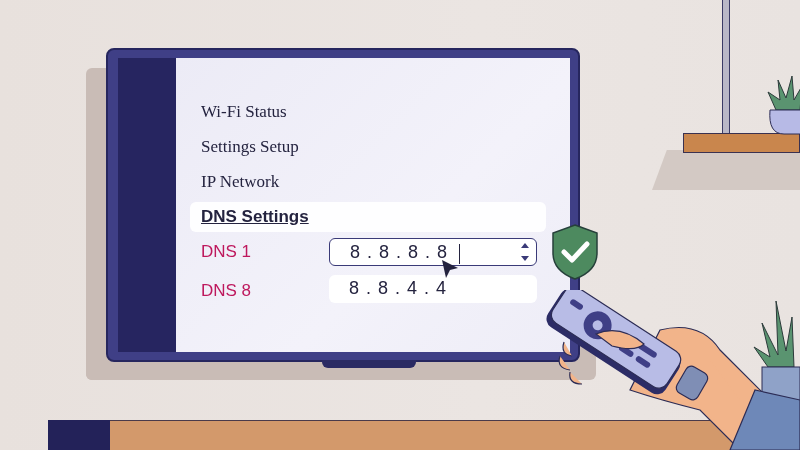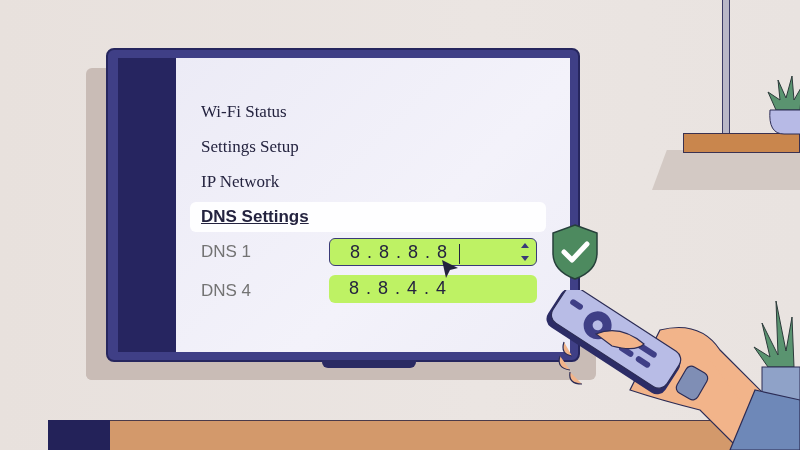--- a/index.html
+++ b/index.html
@@ -8,22 +8,22 @@
   .wall { left:0; top:0; width:800px; height:450px; background:linear-gradient(90deg,#e8e1dd 0%,#ebe5e2 60%,#e9e3e0 100%); }
   .tv-shadow { left:86px; top:68px; width:215px; height:312px; background:#c9bcb6; border-radius:6px; }
   .tv-shadow2 { left:86px; top:340px; width:510px; height:40px; background:#c9bcb6; border-radius:0 0 6px 6px; }
   .tv { left:106px; top:48px; width:474px; height:314px; background:#3f3f86; border:2px solid #26265e; border-radius:8px; box-sizing:border-box; }
   .tv-stand { left:322px; top:360px; width:94px; height:8px; background:#2a2a63; border-radius:0 0 6px 6px; }
   .bezel-side { left:118px; top:58px; width:58px; height:294px; background:#262560; }
   .screen { left:176px; top:58px; width:394px; height:294px; background:linear-gradient(135deg,#ecebf6 0%,#f3f2fa 60%,#eeedf7 100%); }
   .menu-item { left:201px; font-size:17px; color:#24233f;font-family:Liberation Serif, serif; }
   .menu-active { left:190px; top:202px; width:356px; height:30px; background:#fefeff; border-radius:6px; }
   .menu-active-label { left:201px; top:207px; font-size:17px; font-weight:bold; color:#24233f;text-decoration:underline; }
-  .dns-label { left:201px; font-size:17px; color:#737373; }
-  .dns-field { left:329px; width:208px; height:28px; border-radius:6px; background:#bef264; box-sizing:border-box; font-size:18px; color:#24233f; letter-spacing:0; }
+  .dns-label { left:201px; font-size:17px; color:#be185d; }
+  .dns-field { left:329px; width:208px; height:28px; border-radius:6px; background:#ffffff; box-sizing:border-box; font-size:18px; color:#24233f; letter-spacing:0; }
   .dns1 { top:238px; border:1.5px solid #3a3a78; }
   .dns2 { top:275px; }
   .dns-value { position:absolute; left:20px; top:3px; word-spacing:2px; }
   .caret { display:inline-block; width:1px; height:20px; background:#24233f; vertical-align:middle; margin-left:1px; }
   .spin { position:absolute; right:7px; top:4px; width:8px; height:18px; }
   .spin .up { position:absolute; left:0; top:0; width:0; height:0; border-left:4px solid transparent; border-right:4px solid transparent; border-bottom:5px solid #3a3a78; }
   .spin .down { position:absolute; left:0; bottom:0; width:0; height:0; border-left:4px solid transparent; border-right:4px solid transparent; border-top:5px solid #3a3a78; }
   .cursor { left:440px; top:258px; }
   .shelf-pole { left:722px; top:0; width:6px; height:134px; background:#b9b7c7; border-left:1px solid #3a3a66; border-right:1px solid #3a3a66; }
   .shelf-shadow { left:652px; top:150px; width:148px; height:40px; background:#d3c9c4; clip-path:polygon(10% 0,100% 0,100% 100%,0 100%); }
@@ -59,21 +59,21 @@
 
 <div class="abs dns-label" style="top:242px">DNS 1</div>
 <div class="abs dns-field dns1">
   <span class="dns-value">8 . 8 . 8 . 8</span>
   <span class="abs" style="left:128px;top:4px"><span class="caret"></span></span>
   <span class="spin">
       <span class="up"></span>
       <span class="down"></span>
     </span>
 </div>
-<div class="abs dns-label" style="top:281px">DNS 4</div>
+<div class="abs dns-label" style="top:281px">DNS 8</div>
 <div class="abs dns-field dns2">
   <span class="dns-value">8 . 8 . 4 . 4</span>
 </div>
 
 <svg class="abs cursor" width="20" height="22">
   <path d="M2 2 L18 10 L10 12 L6 20 Z" fill="#24233f"></path>
 </svg>
 
 <svg class="abs" style="left:551px;top:223px" width="48" height="58">
   <path d="M24 2 L46 10 L46 30 Q46 48 24 56 Q2 48 2 30 L2 10 Z" fill="#4d8a5f" stroke="#26403a" stroke-width="1.5"></path>

